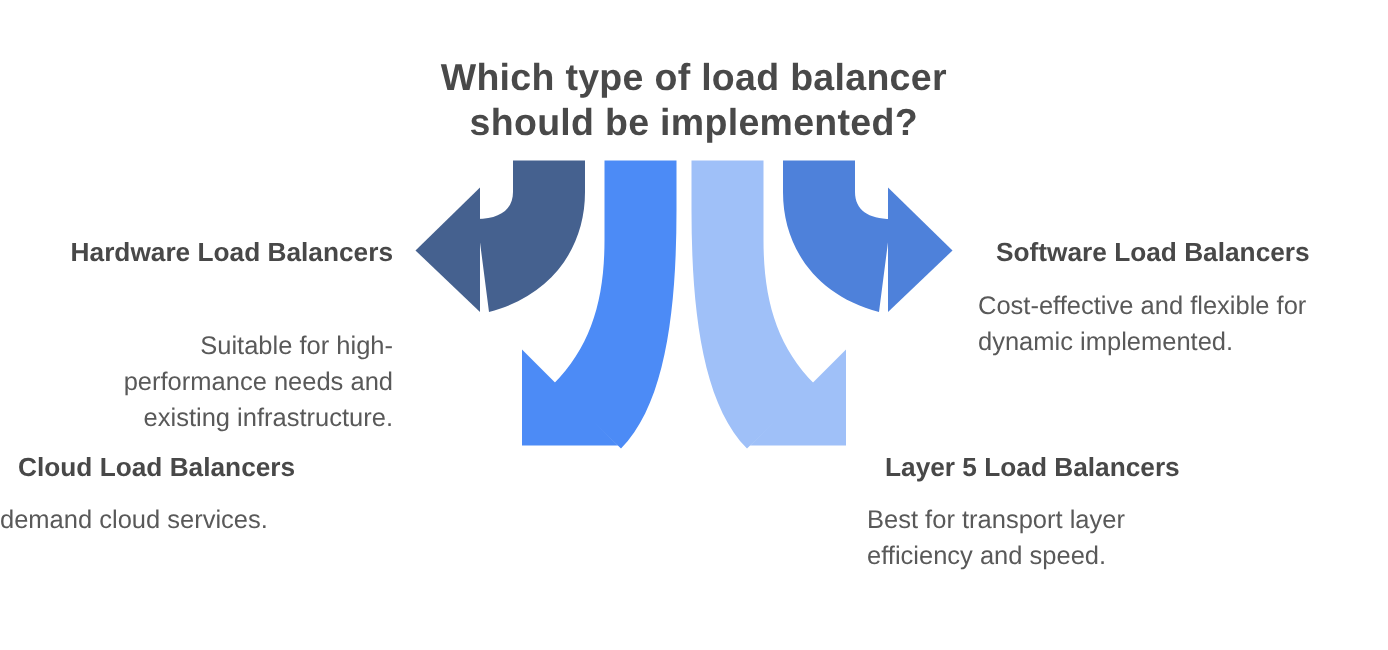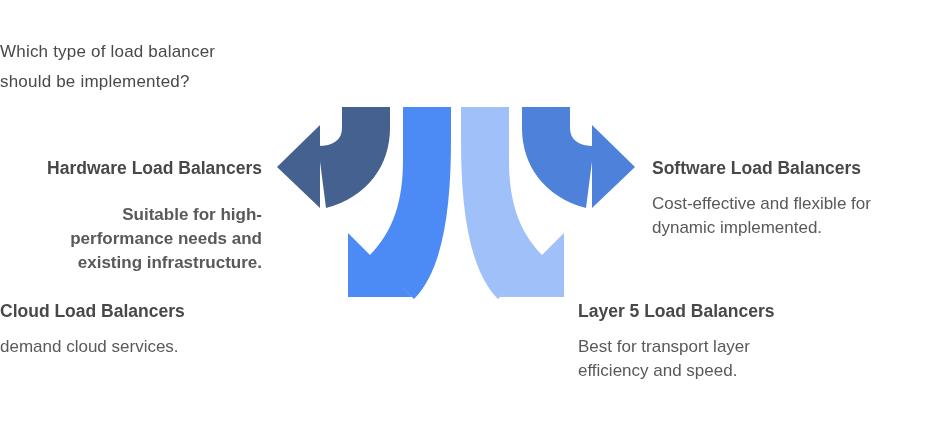--- a/index.html
+++ b/index.html
@@ -5,37 +5,38 @@
   html,body{margin:0;padding:0;background:#ffffff;}
   .canvas{
     position:relative;
     width:925px;height:433px;
     background:var(--background_color,#ffffff);
     font-family:"Liberation Sans",sans-serif;
     overflow:hidden;
   }
   .title{
     position:absolute;top:37px;left:0;right:0;
-    text-align:left;
-    font-size:17px;font-weight:normal;line-height:30px;
+    text-align:center;
+    font-size:25px;font-weight:bold;line-height:30px;
     color:var(--title_color,#494949);
     letter-spacing:0.2px;
   }
   .arrows-svg{position:absolute;top:0;left:0;}
   .section{position:absolute;}
   .section .heading{
     font-size:17.5px;font-weight:bold;line-height:24px;
     color:var(--heading_color,#484848);
+    padding-left:12px;
   }
   .section .body{
     font-size:17px;line-height:24px;
     color:var(--body_color,#595959);
     margin-top:12px;
   }
-  .section .body.mt-lg{margin-top:23px;font-weight:bold;}
+  .section .body.mt-lg{margin-top:39px;}
   .sec-hardware{left:0;right:663px;top:156px;text-align:right;}
   .sec-software{left:652px;right:8px;top:156px;text-align:left;}
   .sec-cloud{left:0;right:590px;top:299px;text-align:left;}
   .sec-layer4{left:578px;right:8px;top:299px;text-align:left;}
 </style>
 </head>
 <body>
 
 <div class="canvas">
 

